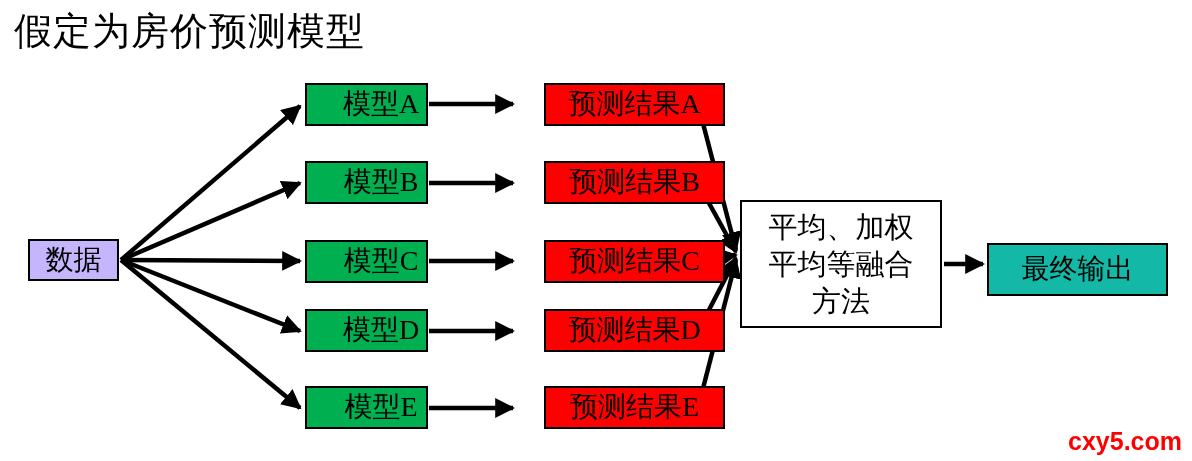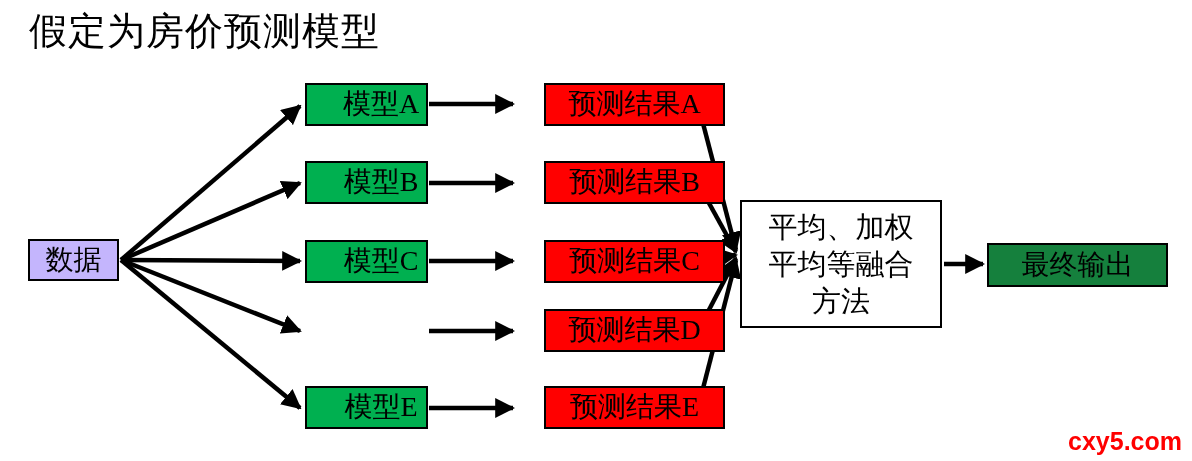--- a/index.html
+++ b/index.html
@@ -16,40 +16,40 @@
     display:flex;align-items:center;justify-content:center;
     box-sizing:border-box;
     border:2px solid #000;
     color:#000;
     font-size:28px;
     line-height:1.1;
     text-align:center;
     z-index:1;
   }
   .title{
-    position:absolute;left:29px;top:6px;
+    position:absolute;left:14px;top:6px;
     font-size:38px;letter-spacing:1px;color:#000;
     font-family:"Liberation Serif","DejaVu Serif",serif;
     z-index:1;
   }
   .input-box{left:28px;top:239px;width:91px;height:42px;background:#c4b5fd;}
   .model-box{left:305px;width:123px;height:43px;background:#00B050;padding-left:29px;}
   .result-box{left:517px;width:181px;height:43px;background:#FF0000;margin-left:27px;}
   .row-0{top:83px;}
   .row-1{top:161px;}
   .row-2{top:240px;}
   .row-3{top:309px;}
   .row-4{top:386px;}
   .fusion-box{
     left:740px;top:200px;width:202px;height:128px;
     background:#FFFFFF;
     font-size:29px;line-height:37px;
     white-space:pre-line;
   }
-  .output-box{left:987px;top:243px;width:181px;height:44px;background:#15803d;}
+  .output-box{left:987px;top:243px;width:181px;height:53px;background:#14b8a6;}
   .watermark{
     position:absolute;right:10px;bottom:5px;
     font-family:"Liberation Sans","DejaVu Sans",sans-serif;
     font-weight:bold;font-size:25px;color:#FF0000;
     z-index:1;
     margin-left:48px;
   }
 </style>
 </head>
 <body>
@@ -86,20 +86,21 @@
 
       <line x1="944" y1="264" x2="983" y2="264" marker-end="url(#ah)"></line>
     </g>
   </svg>
 
   <div class="box input-box">数据</div>
 
   <div class="box model-box row-0">模型A</div>
   <div class="box model-box row-1">模型B</div>
   <div class="box model-box row-2">模型C</div>
+  <div class="box model-box row-3">模型D</div>
   <div class="box model-box row-4">模型E</div>
 
   <div class="box result-box row-0">预测结果A</div>
   <div class="box result-box row-1">预测结果B</div>
   <div class="box result-box row-2">预测结果C</div>
   <div class="box result-box row-3">预测结果D</div>
   <div class="box result-box row-4">预测结果E</div>
 
   <div class="box fusion-box">平均、加权
 平均等融合

